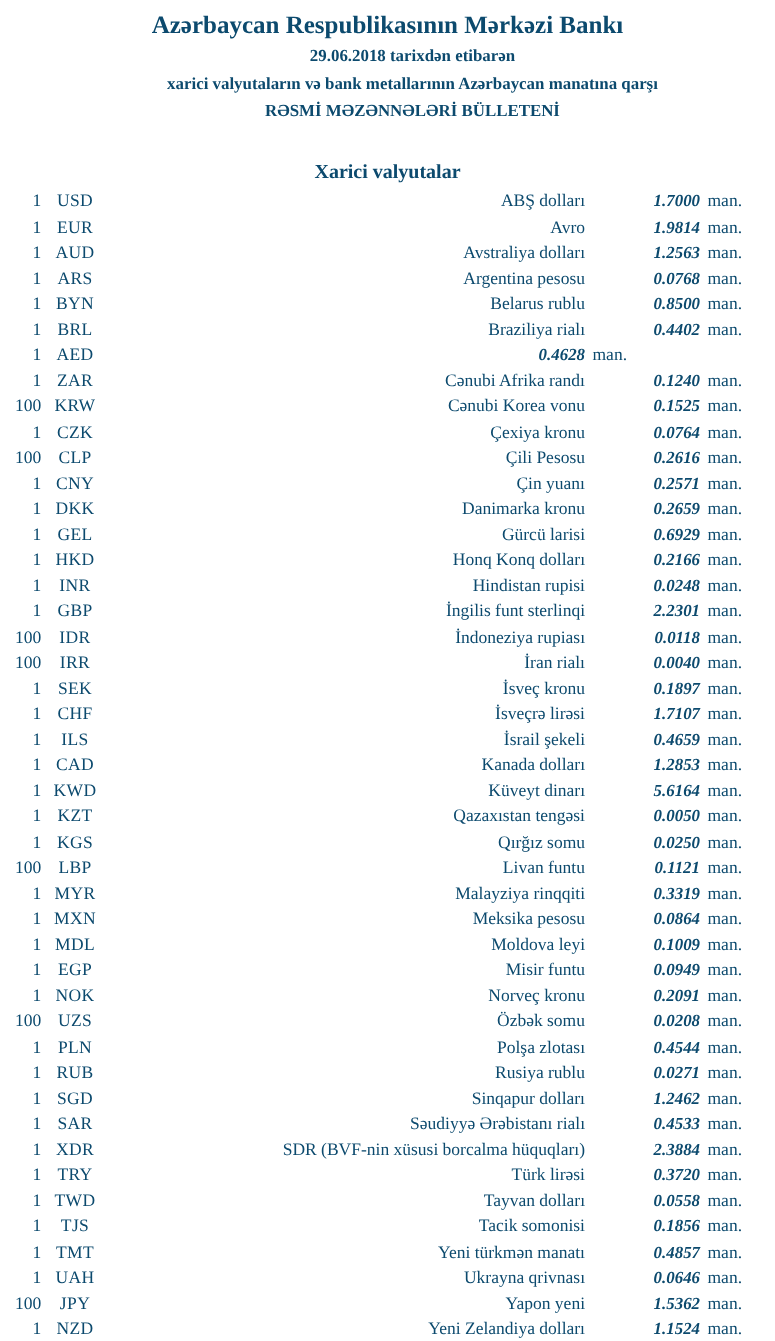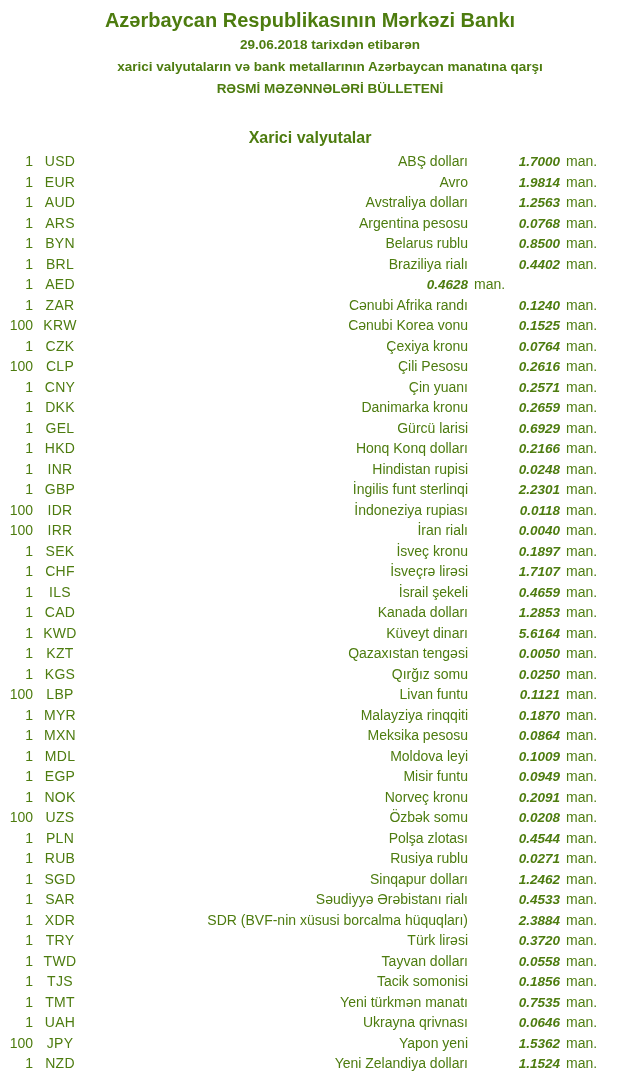--- a/index.html
+++ b/index.html
@@ -5,22 +5,22 @@
   html, body {
     margin: 0;
     padding: 0;
     background: #ffffff;
   }
   .page {
     position: relative;
     width: 620px;
     height: 1073px;
     background: #ffffff;
-    color: #4d7c0f;
-    font-family: Liberation Sans, sans-serif;
+    color: #0c4a6e;
+    font-family: Liberation Serif, serif;
     overflow: hidden;
   }
   header {
     padding-top: 6px;
     text-align: center;
   }
   .title {
     font-size: 20px;
     font-weight: bold;
     line-height: 28px;
@@ -274,21 +274,21 @@
         <span class="cell-nominal">100</span>
         <span class="cell-code">LBP</span>
         <span class="cell-name">Livan funtu</span>
         <span class="cell-rate">0.1121</span>
         <span class="cell-unit">man.</span>
       </div>
       <div class="rate-row">
         <span class="cell-nominal">1</span>
         <span class="cell-code">MYR</span>
         <span class="cell-name">Malayziya rinqqiti</span>
-        <span class="cell-rate">0.1870</span>
+        <span class="cell-rate">0.3319</span>
         <span class="cell-unit">man.</span>
       </div>
       <div class="rate-row">
         <span class="cell-nominal">1</span>
         <span class="cell-code">MXN</span>
         <span class="cell-name">Meksika pesosu</span>
         <span class="cell-rate">0.0864</span>
         <span class="cell-unit">man.</span>
       </div>
       <div class="rate-row">
@@ -372,21 +372,21 @@
         <span class="cell-nominal">1</span>
         <span class="cell-code">TJS</span>
         <span class="cell-name">Tacik somonisi</span>
         <span class="cell-rate">0.1856</span>
         <span class="cell-unit">man.</span>
       </div>
       <div class="rate-row">
         <span class="cell-nominal">1</span>
         <span class="cell-code">TMT</span>
         <span class="cell-name">Yeni türkmən manatı</span>
-        <span class="cell-rate">0.7535</span>
+        <span class="cell-rate">0.4857</span>
         <span class="cell-unit">man.</span>
       </div>
       <div class="rate-row">
         <span class="cell-nominal">1</span>
         <span class="cell-code">UAH</span>
         <span class="cell-name">Ukrayna qrivnası</span>
         <span class="cell-rate">0.0646</span>
         <span class="cell-unit">man.</span>
       </div>
       <div class="rate-row">

